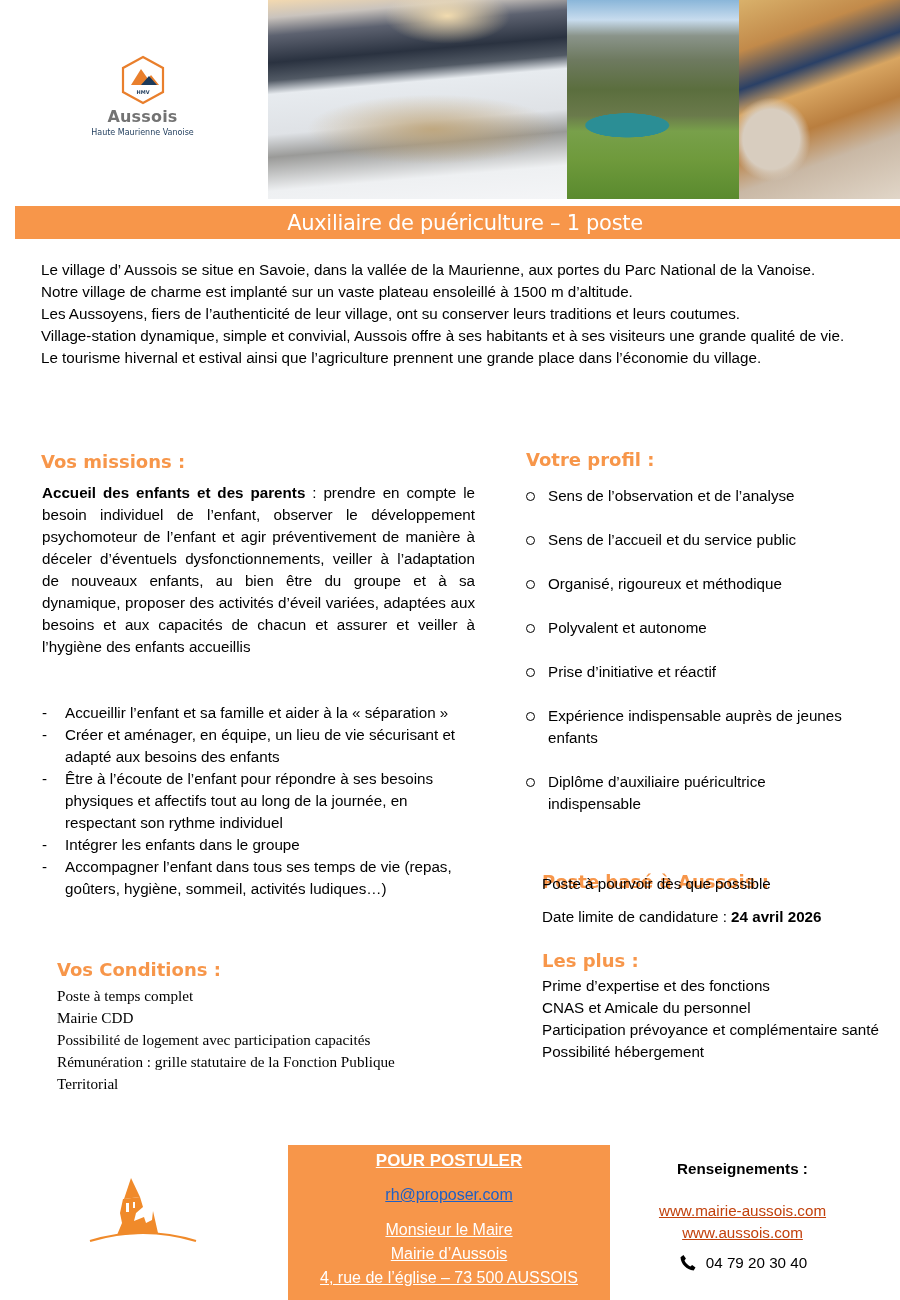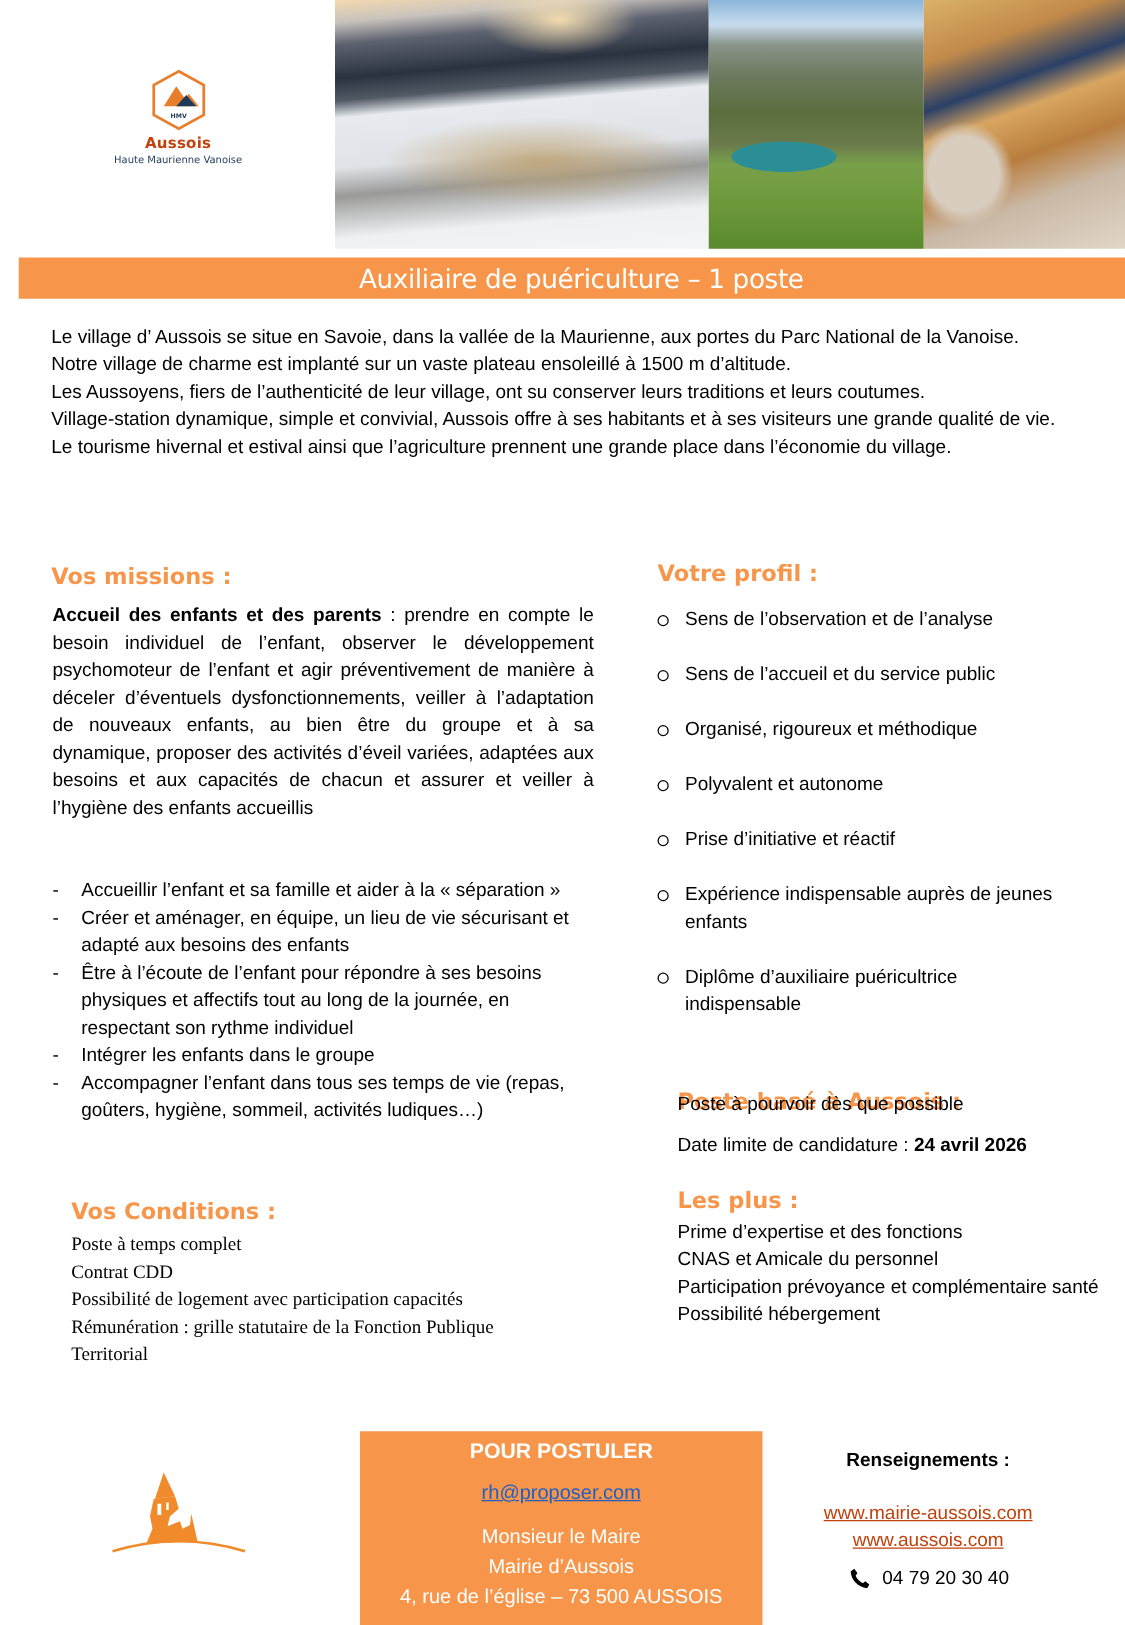--- a/index.html
+++ b/index.html
@@ -2,21 +2,21 @@
 <html><head>
   <meta charset="utf-8">
   <style>
     * { margin: 0; padding: 0; box-sizing: border-box; }
     html, body { width: 900px; height: 1300px; background: #ffffff; overflow: hidden; }
     body { position: relative; font-family: "Liberation Sans", sans-serif; color: #000; }
 
     
     .logo-box { position: absolute; left: 80px; top: 55px; width: 125px; text-align: center; }
     .logo-hex { width: 48px; height: 50px; margin: 0 auto; display: block; }
-    .logo-name { font-family: "DejaVu Sans", sans-serif; font-weight: bold; color: #c2410c; font-size: 12px; margin-top: 2px; letter-spacing: 0.2px; }
+    .logo-name { font-family: "DejaVu Sans", sans-serif; font-weight: bold; color: #737373; font-size: 16px; margin-top: 2px; letter-spacing: 0.2px; }
     .logo-sub { font-family: "DejaVu Sans", sans-serif; color: #1d3a5a; font-size: 8px; margin-top: 2px; }
 
     .photos { position: absolute; left: 268px; top: 0; width: 632px; height: 199px; display: flex; }
     .photo { height: 100%; position: relative; overflow: hidden; }
     .photo-1 { width: 299px;
       background:
         radial-gradient(ellipse 60% 25% at 55% 65%, rgba(190,160,110,0.8), rgba(0,0,0,0) 70%),
         radial-gradient(ellipse 30% 20% at 60% 8%, rgba(255,230,180,0.9), rgba(0,0,0,0) 70%),
         linear-gradient(175deg, #f3d9b0 0%, #c9c3bd 8%, #5d6270 16%, #2a3240 28%, #525a65 36%, #e7ebef 42%, #dfe2e6 60%, #9a9a98 70%, #eef0f2 85%, #f4f5f7 100%); }
     .photo-2 { width: 172px;
@@ -64,21 +64,21 @@
     .poste-1 { top: 873px; }
     .poste-2 { top: 906px; }
     .poste-2 b { font-weight: bold; }
 
     
     .plus-list { position: absolute; left: 542px; top: 975px; width: 345px; list-style: none; font-size: 15.2px; line-height: 22px; }
 
     
     .footer-logo { position: absolute; left: 88px; top: 1175px; width: 110px; height: 75px; }
 
-    .apply-box { position: absolute; left: 288px; top: 1145px; width: 322px; height: 155px; background: #f7964a; color: #ffffff; text-align: center; font-size: 16px; }
+    .apply-box { position: absolute; left: 288px; top: 1145px; width: 322px; height: 155px; background: #f7964a; color: #ffffff; text-align: center; font-size: 16px; text-decoration: underline; }
     .apply-title { font-weight: bold; font-size: 17px; margin-top: 5px; line-height: 22px; }
     .apply-email { display: inline-block; margin-top: 12px; color: #1f5fc4; text-decoration: underline; line-height: 22px; }
     .apply-addr { margin-top: 12px; line-height: 24px; }
 
     .info { position: absolute; left: 630px; top: 1158px; width: 225px; text-align: center; font-size: 15.2px; }
     .info-title { font-weight: bold; line-height: 22px; }
     .info-link { display: block; color: #c2410c; text-decoration: underline; line-height: 22px; }
     .info-link-1 { margin-top: 20px; }
     .info-phone { margin-top: 8px; display: flex; align-items: center; justify-content: center; gap: 8px; line-height: 22px; }
     .phone-icon { width: 20px; height: 20px; }
@@ -123,21 +123,21 @@
   <li><span class="dash">-</span><span>Accueillir l’enfant et sa famille et aider à la « séparation »</span></li>
   <li><span class="dash">-</span><span>Créer et aménager, en équipe, un lieu de vie sécurisant et adapté aux besoins des enfants</span></li>
   <li><span class="dash">-</span><span>Être à l’écoute de l’enfant pour répondre à ses besoins physiques et affectifs tout au long de la journée, en respectant son rythme individuel</span></li>
   <li><span class="dash">-</span><span>Intégrer les enfants dans le groupe</span></li>
   <li><span class="dash">-</span><span>Accompagner l’enfant dans tous ses temps de vie (repas, goûters, hygiène, sommeil, activités ludiques…)</span></li>
 </ul>
 
 <div class="sec-h sec-conditions">Vos Conditions  :</div>
 <ul class="conditions">
   <li>Poste à temps complet</li>
-  <li>Contrat CDD</li>
+  <li>Mairie CDD</li>
   <li>Possibilité de logement avec participation capacités</li>
   <li style="width:360px">Rémunération : grille statutaire de la Fonction Publique Territorial</li>
 </ul>
 
 <div class="sec-h sec-profil">Votre profil :</div>
 <ul class="profil-list">
   <li><span class="bullet"></span><span>Sens de l’observation et de l’analyse</span></li>
   <li><span class="bullet"></span><span>Sens de l’accueil et du service public</span></li>
   <li><span class="bullet"></span><span>Organisé, rigoureux et méthodique</span></li>
   <li><span class="bullet"></span><span>Polyvalent et autonome</span></li>

